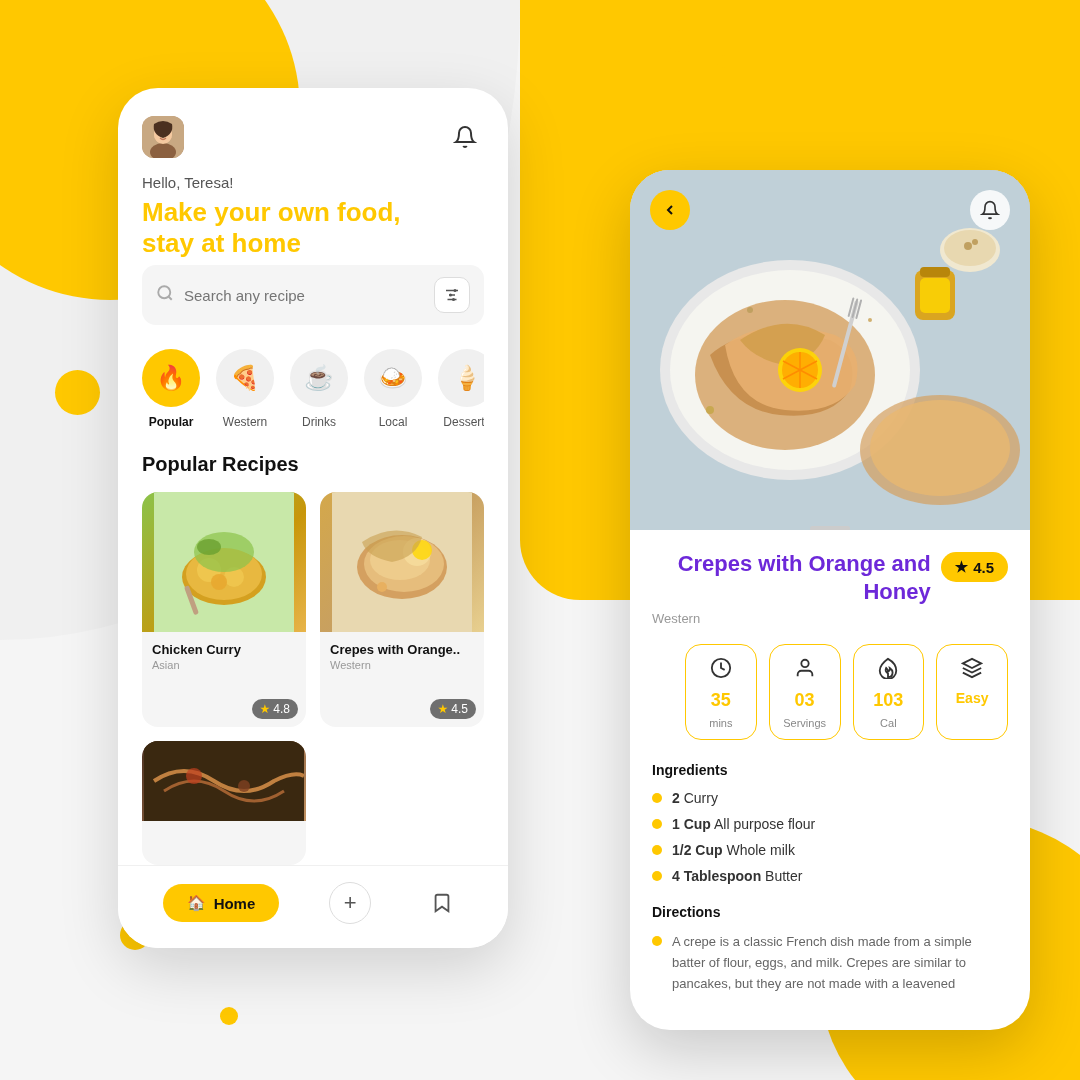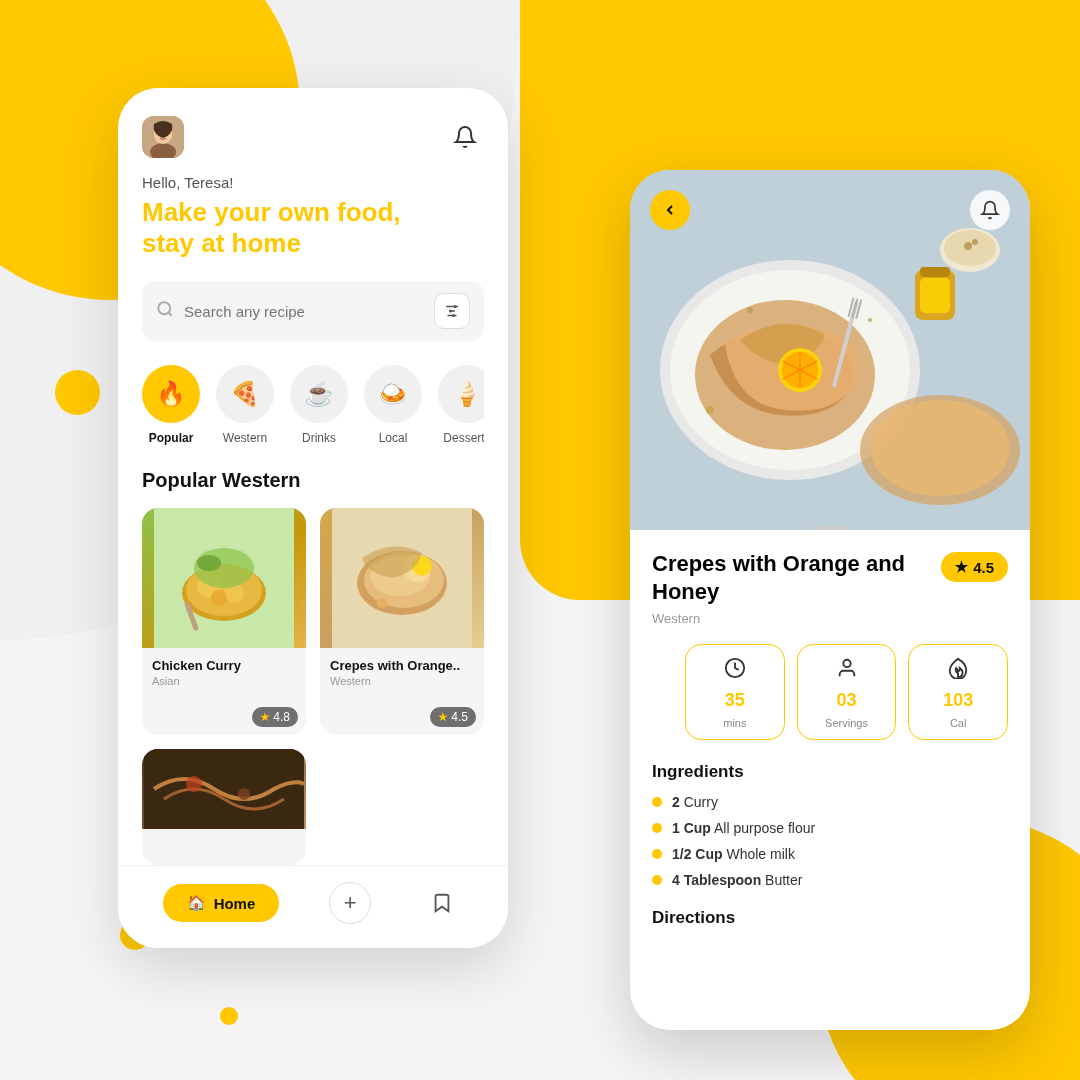--- a/index.html
+++ b/index.html
@@ -150,21 +150,21 @@
     .greeting-small {
       font-size: 15px;
       color: #555;
       margin-bottom: 6px;
     }
     .greeting-large {
       font-size: 26px;
       font-weight: 800;
       color: #111;
       line-height: 1.2;
-      margin-bottom: 22px;
+      margin-bottom: 6px;
     }
     .greeting-large span {
       color: #FFC800;
     }
 
     
     .search-bar {
       display: flex;
       align-items: center;
       background: #f5f5f5;
@@ -398,23 +398,24 @@
 
     .detail-title-row {
       display: flex;
       align-items: flex-start;
       justify-content: space-between;
       margin-bottom: 6px;
     }
     .detail-title {
       font-size: 22px;
       font-weight: 800;
-      color: #000000;
+      color: #6d28d9;
       line-height: 1.25;
       flex: 1;
+      text-align: right;
     }
     .detail-rating-badge {
       background: #FFC800;
       border-radius: 20px;
       padding: 6px 14px;
       display: flex; align-items: center; gap: 5px;
       font-size: 15px;
       font-weight: 700;
       color: #111;
       flex-shrink: 0;
@@ -451,21 +452,21 @@
       color: #FFC800;
     }
     .stat-label {
       font-size: 11px;
       color: #888;
       text-align: right;
     }
 
     
     .section-heading {
-      font-size: 17px;
+      font-size: 14px;
       font-weight: 800;
       color: #111;
       margin-bottom: 12px;
     }
     .ingredient-list {
       list-style: none;
       margin-bottom: 20px;
     }
     .ingredient-item {
       display: flex;
@@ -583,21 +584,21 @@
         <div class="category-item">
           <div class="category-icon">🍛</div>
           <span class="category-label">Local</span>
         </div>
         <div class="category-item">
           <div class="category-icon">🍦</div>
           <span class="category-label">Desserts</span>
         </div>
       </div>
 
-      <div class="section-title">Popular Western</div>
+      <div class="section-title">Popular Recipes</div>
 
       <div class="recipes-grid">
 
         <div class="recipe-card">
           <div class="recipe-img-placeholder img-chicken-curry">
             <svg width="140" height="140" viewBox="0 0 140 140">
               <rect width="140" height="140" fill="#c8e8a8"></rect>
               <ellipse cx="70" cy="85" rx="42" ry="28" fill="#d4a020"></ellipse>
               <ellipse cx="70" cy="82" rx="38" ry="26" fill="#e8b840"></ellipse>
               <circle cx="55" cy="78" r="12" fill="#f0c850" opacity="0.9"></circle>
@@ -766,20 +767,31 @@
         <div class="stat-item">
           <span class="stat-icon">
             <svg width="22" height="22" viewBox="0 0 24 24" fill="none" stroke="#333" stroke-width="2">
               <path d="M12 2C6.5 6 3 11 3 15a9 9 0 0 0 18 0c0-5-3.5-10-9-13z"></path>
               <path d="M12 22c3 0 5-2 5-5 0-2-1.5-4-3-5 .5 2-1 3.5-2 4 .5-2-1-3-2-4-1 2-1 4 2 6z"></path>
             </svg>
           </span>
           <span class="stat-value">103</span>
           <span class="stat-label">Cal</span>
         </div>
+        <div class="stat-item">
+          <span class="stat-icon">
+            <svg width="22" height="22" viewBox="0 0 24 24" fill="none" stroke="#333" stroke-width="2">
+              <polygon points="12 2 2 7 12 12 22 7 12 2"></polygon>
+              <polyline points="2 17 12 22 22 17"></polyline>
+              <polyline points="2 12 12 17 22 12"></polyline>
+            </svg>
+          </span>
+          <span class="stat-value" style="font-size:14px">Easy</span>
+          <span class="stat-label"></span>
+        </div>
       </div>
 
       <div class="section-heading">Ingredients</div>
       <ul class="ingredient-list">
         <li class="ingredient-item">
           <div class="ingredient-dot"></div>
           <span><span class="ingredient-amount">2</span> <span>Curry</span></span>
         </li>
         <li class="ingredient-item">
           <div class="ingredient-dot"></div>
@@ -789,17 +801,21 @@
           <div class="ingredient-dot"></div>
           <span><span class="ingredient-amount">1/2 Cup</span> <span>Whole milk</span></span>
         </li>
         <li class="ingredient-item">
           <div class="ingredient-dot"></div>
           <span><span class="ingredient-amount">4 Tablespoon</span> <span>Butter</span></span>
         </li>
       </ul>
 
       <div class="section-heading">Directions</div>
+      <div class="directions-text">
+        <div class="directions-dot"></div>
+        <span>A crepe is a classic French dish made from a simple batter of flour, eggs, and milk. Crepes are similar to pancakes, but they are not made with a leavened</span>
+      </div>
 
     </div>
   </div>
 
 </div>
 
 </body></html>

